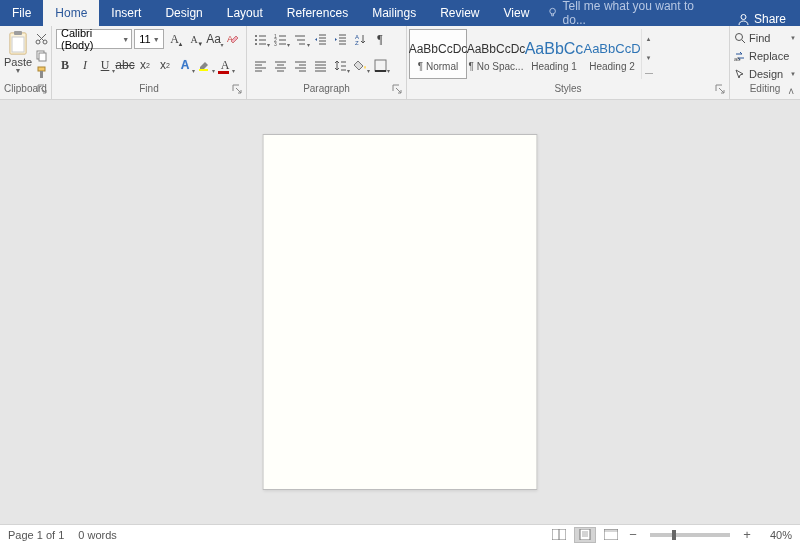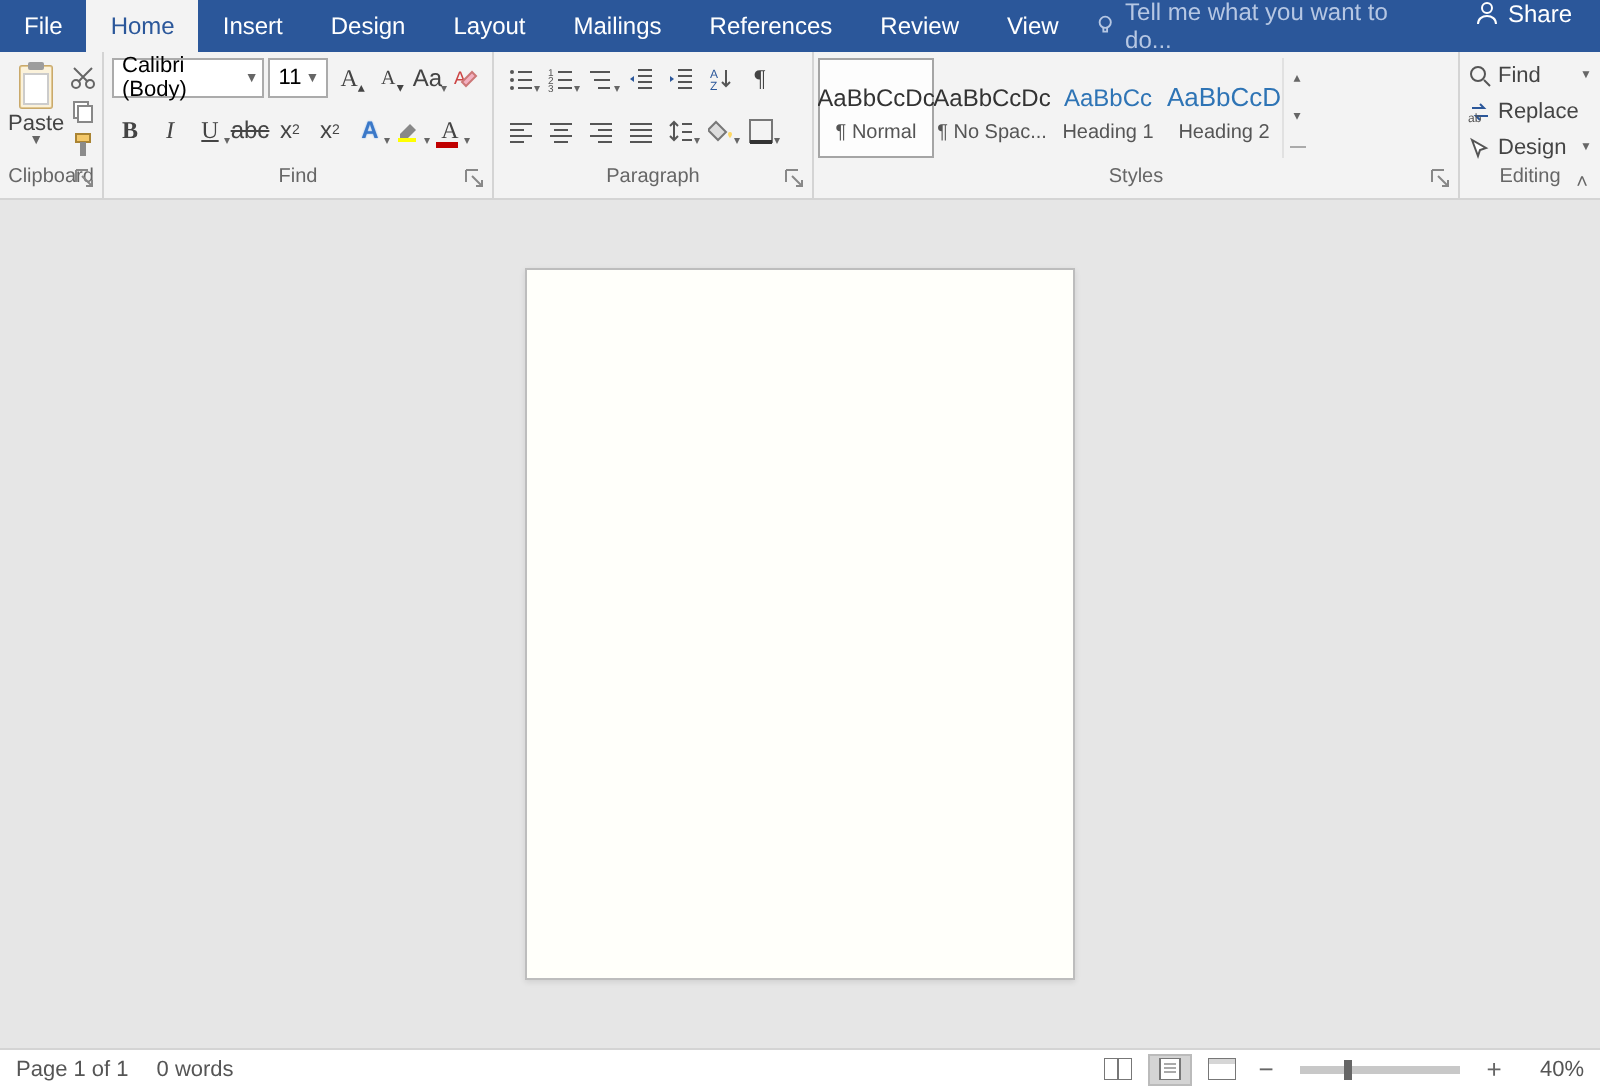--- a/index.html
+++ b/index.html
@@ -5,21 +5,21 @@
 * { margin: 0; padding: 0; box-sizing: border-box; font-family: "Segoe UI", Tahoma, sans-serif; }
 body { width: 800px; height: 544px; background: #e6e6e6; overflow: hidden; }
 
 
 .menubar { height: 26px; background: #2b579a; display: flex; align-items: stretch; color: #fff; font-size: 12px; }
 .menubar .tab { padding: 0 12px; display: flex; align-items: center; cursor: pointer; }
 .menubar .tab.active { background: #f3f3f3; color: #2b579a; }
 .tellme { flex: 0 0 auto; display: flex; align-items: center; color: #b6c7e3; padding: 0 6px; width:175px;}
 .tellme svg { margin-right: 4px; }
 .spacer { flex: 1; }
-.share { display: flex; align-items: flex-start; padding: 0 14px; cursor: pointer; }
+.share { display: flex; align-items: flex-end; padding: 0 14px; cursor: pointer; }
 .share svg { margin-right: 4px; }
 
 
 .ribbon { height: 74px; background: #f3f3f3; border-bottom: 1px solid #d4d4d4; display: flex; position: relative; }
 .group { border-right: 1px solid #d4d4d4; display: flex; flex-direction: column; }
 .group-body { flex: 1; display: flex; align-items: flex-start; padding: 2px 4px 0 4px; }
 .group-label { height: 16px; font-size: 10px; color: #666; text-align: center; position: relative; }
 .launcher { position: absolute; right: 4px; top: 1px; width: 10px; height: 10px; }
 .launcher svg { display:block; }
 
@@ -82,22 +82,22 @@
 </style>
 </head>
 <body>
 
 <div class="menubar">
   <div class="tab">File</div>
   <div class="tab active">Home</div>
   <div class="tab">Insert</div>
   <div class="tab">Design</div>
   <div class="tab">Layout</div>
+  <div class="tab">References</div>
   <div class="tab">Mailings</div>
-  <div class="tab">References</div>
   <div class="tab">Review</div>
   <div class="tab">View</div>
   <div class="tellme">
     <svg width="12" height="12" viewBox="0 0 12 12">
         <circle cx="6" cy="4" r="3" fill="none" stroke="#b6c7e3"></circle>
         <path d="M5 7v2h2V7" stroke="#b6c7e3" fill="none"></path>
       </svg>
     <span>Tell me what you want to do...</span>
   </div>
   <div class="spacer"></div>
@@ -319,21 +319,21 @@
 
     <div class="style-item selected">
           <div class="style-prev">AaBbCcDc</div>
           <div class="style-name">¶ Normal</div>
         </div>
         <div class="style-item">
           <div class="style-prev">AaBbCcDc</div>
           <div class="style-name">¶ No Spac...</div>
         </div>
         <div class="style-item">
-          <div class="style-prev blue" style="font-size: 12px;">AaBbCc</div>
+          <div class="style-prev blue" style="font-size: 16px;">AaBbCc</div>
           <div class="style-name">Heading 1</div>
         </div>
         <div class="style-item">
           <div class="style-prev blue" style="font-size: 13px;">AaBbCcD</div>
           <div class="style-name">Heading 2</div>
         </div>
         <div class="styles-more">
           <span>▴</span>
           <span>▾</span>
           <span style="border-top:1px solid #aaa;width:8px;"></span>

